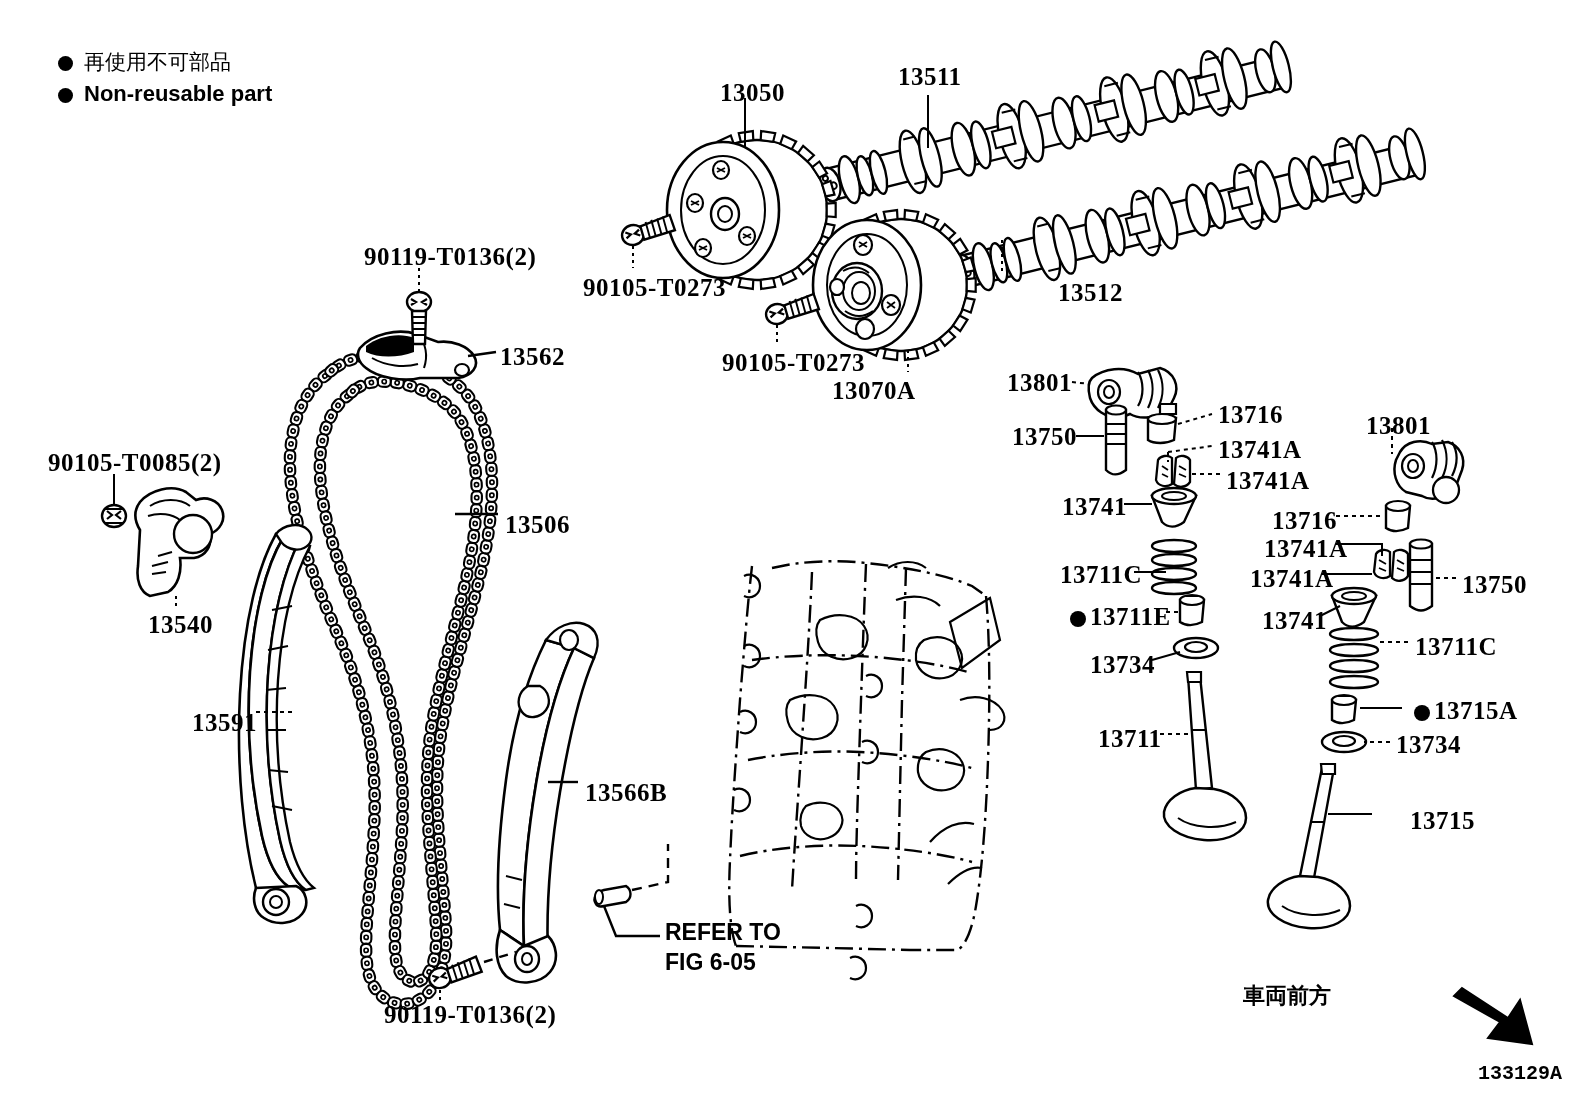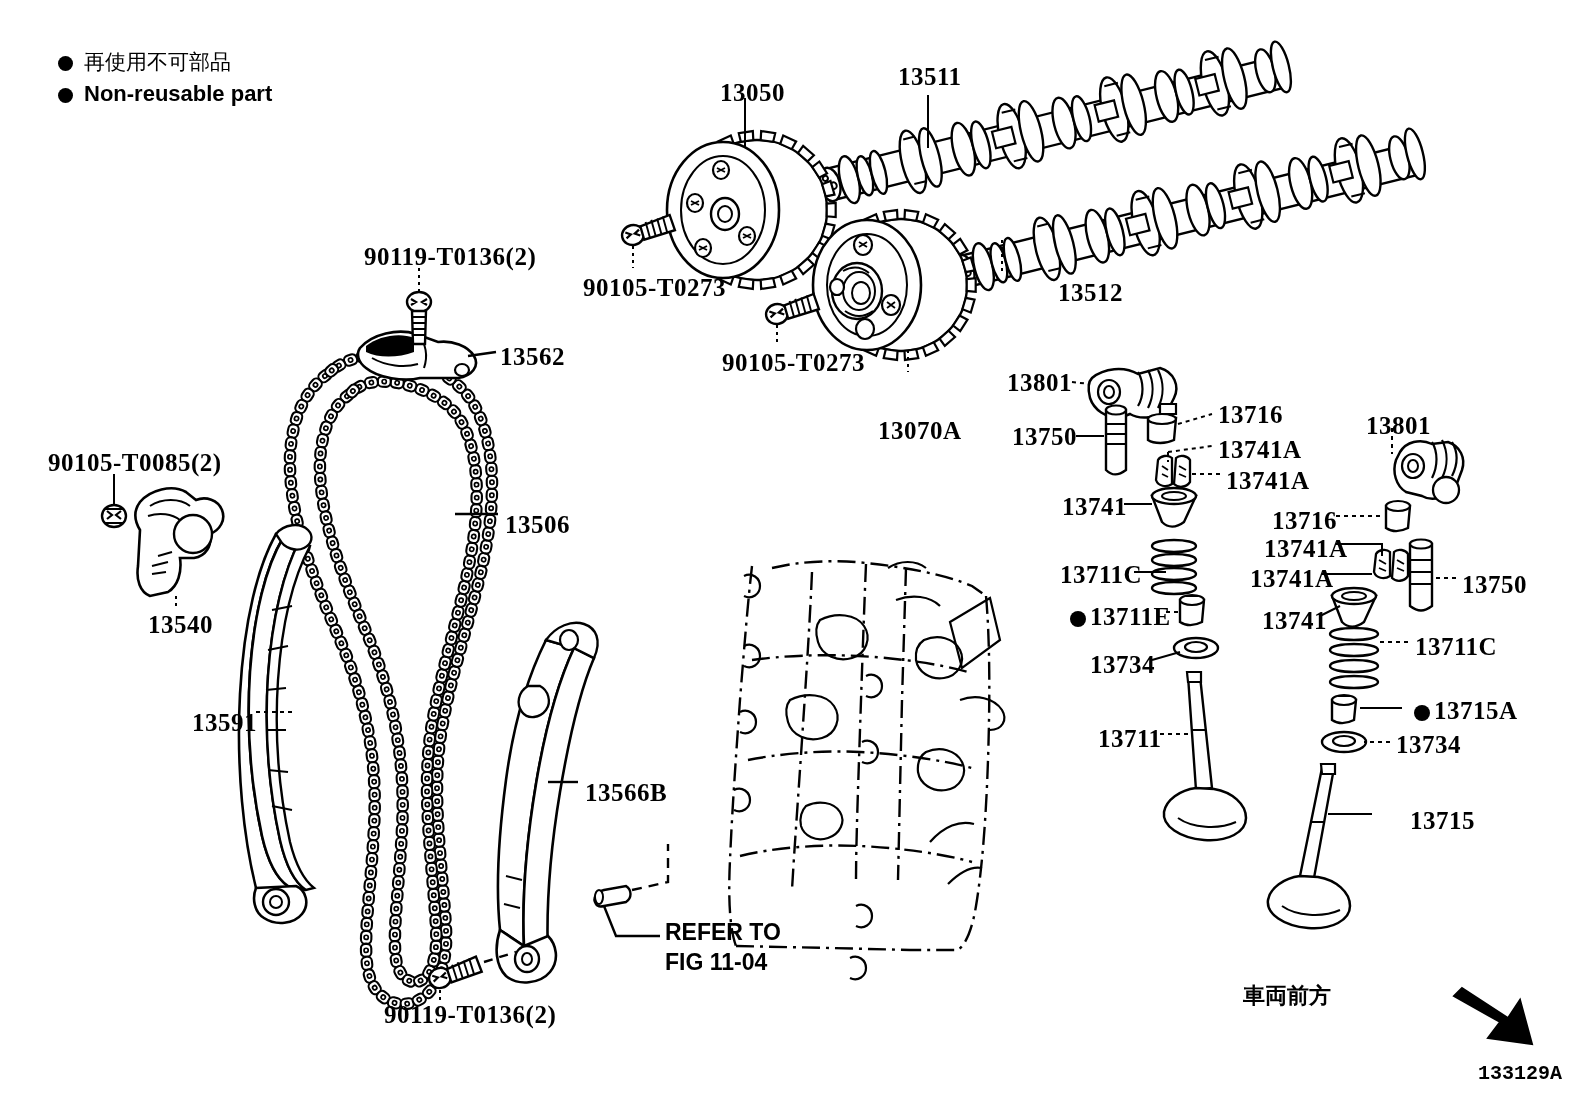--- a/index.html
+++ b/index.html
@@ -1436,21 +1436,21 @@
   <div class="legend en" style="left:58px;top:83px;">
     <span class="dot"></span><span>Non-reusable part</span>
   </div>
 
   <div id="label-layer">
       <div class="lbl" style="left: 720px; top: 80px;"><span>13050</span></div>
       <div class="lbl" style="left: 898px; top: 64px;"><span>13511</span></div>
       <div class="lbl" style="left: 1058px; top: 280px;"><span>13512</span></div>
       <div class="lbl" style="left: 583px; top: 275px;"><span>90105-T0273</span></div>
       <div class="lbl" style="left: 722px; top: 350px;"><span>90105-T0273</span></div>
-      <div class="lbl" style="left: 878px; top: 378px; margin-top: 40px;"><span>13070A</span></div>
+      <div class="lbl" style="left: 832px; top: 378px;"><span>13070A</span></div>
       <div class="lbl" style="left: 364px; top: 244px;"><span>90119-T0136(2)</span></div>
       <div class="lbl" style="left: 500px; top: 344px;"><span>13562</span></div>
       <div class="lbl" style="left: 48px; top: 450px;"><span>90105-T0085(2)</span></div>
       <div class="lbl" style="left: 148px; top: 612px;"><span>13540</span></div>
       <div class="lbl" style="left: 505px; top: 512px;"><span>13506</span></div>
       <div class="lbl" style="left: 192px; top: 710px;"><span>13591</span></div>
       <div class="lbl" style="left: 585px; top: 780px;"><span>13566B</span></div>
       <div class="lbl" style="left: 384px; top: 1002px;"><span>90119-T0136(2)</span></div>
       <div class="lbl" style="left: 1007px; top: 370px;"><span>13801</span></div>
       <div class="lbl" style="left: 1218px; top: 402px;"><span>13716</span></div>
@@ -1469,21 +1469,21 @@
       <div class="lbl" style="left: 1462px; top: 572px;"><span>13750</span></div>
       <div class="lbl" style="left: 1262px; top: 608px;"><span>13741</span></div>
       <div class="lbl" style="left: 1415px; top: 634px;"><span>13711C</span></div>
       <div class="lbl" style="left: 1414px; top: 698px;"><span class="dot inl"></span><span>13715A</span></div>
       <div class="lbl" style="left: 1396px; top: 732px;"><span>13734</span></div>
       <div class="lbl" style="left: 1378px; top: 808px; margin-left: 32px;"><span>13715</span></div>
     </div>
 
   <div class="refer" style="left:665px;top:918px;">
     <div>REFER TO</div>
-    <div>FIG 11-04</div>
+    <div>FIG 6-05</div>
   </div>
 
   <div class="front" style="left:1243px;top:982px;">
     <div class="jp">車両前方</div>
   </div>
 
   <div class="figno" style="left:1478px;top:1062px;">133129A</div>
 
 </div>
 

